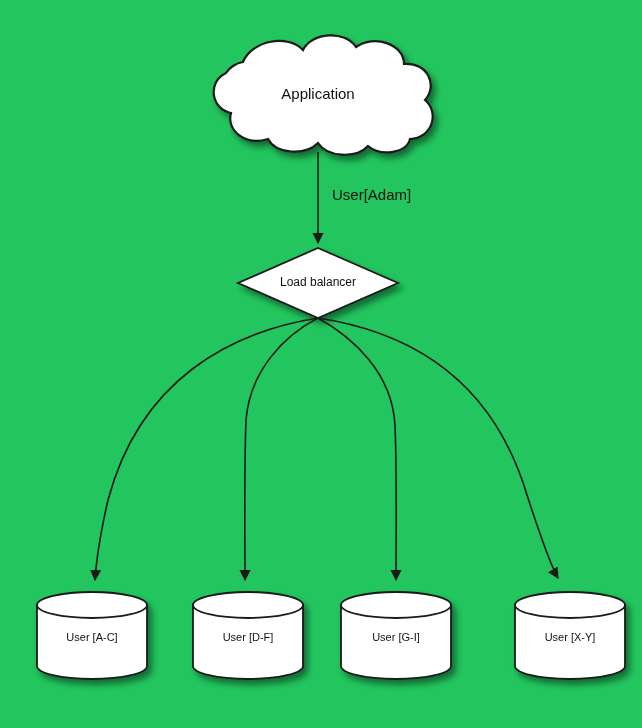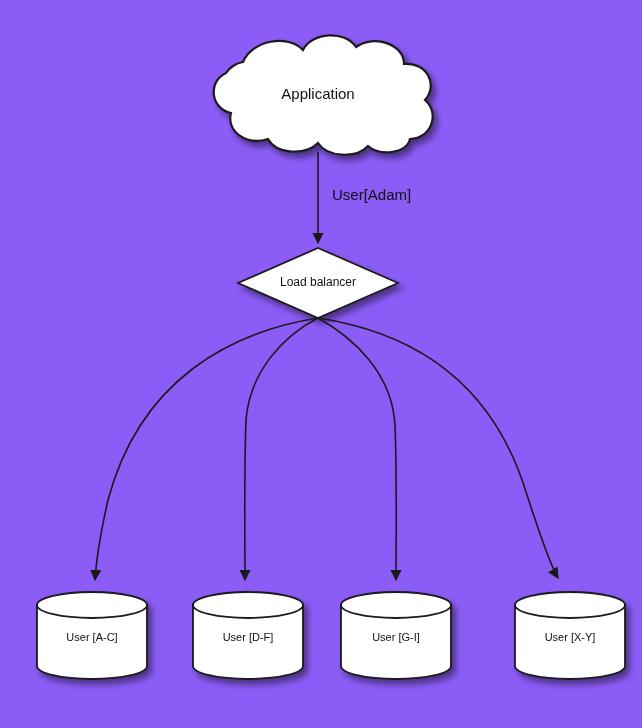--- a/index.html
+++ b/index.html
@@ -10,21 +10,21 @@
   body {
     width: 642px;
     height: 728px;
     overflow: hidden;
     font-family: "Liberation Sans", sans-serif;
   }
   #diagram-canvas {
     position: relative;
     width: 642px;
     height: 728px;
-    background: #8b5cf6;
+    background: #22c55e;
     text-decoration: underline;
   }
   svg.layer {
     position: absolute;
     left: 0;
     top: 0;
     width: 642px;
     height: 728px;
   }
   .shape-fill { fill: #ffffff; }

